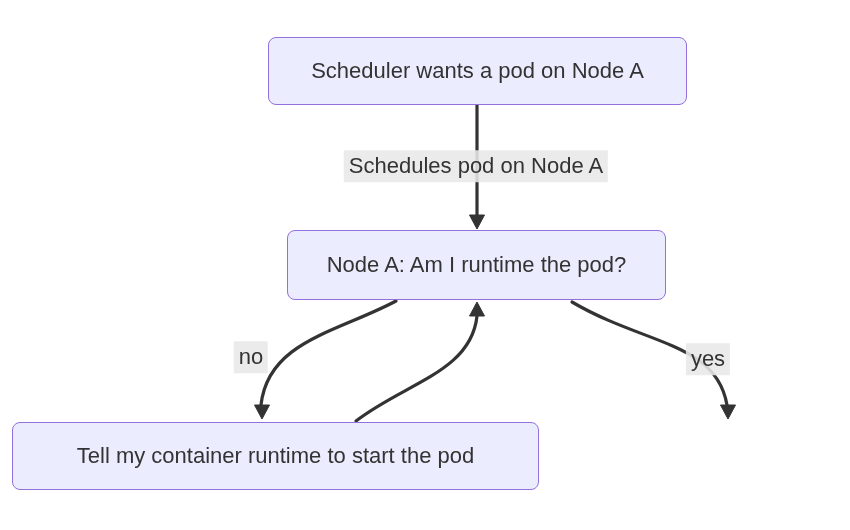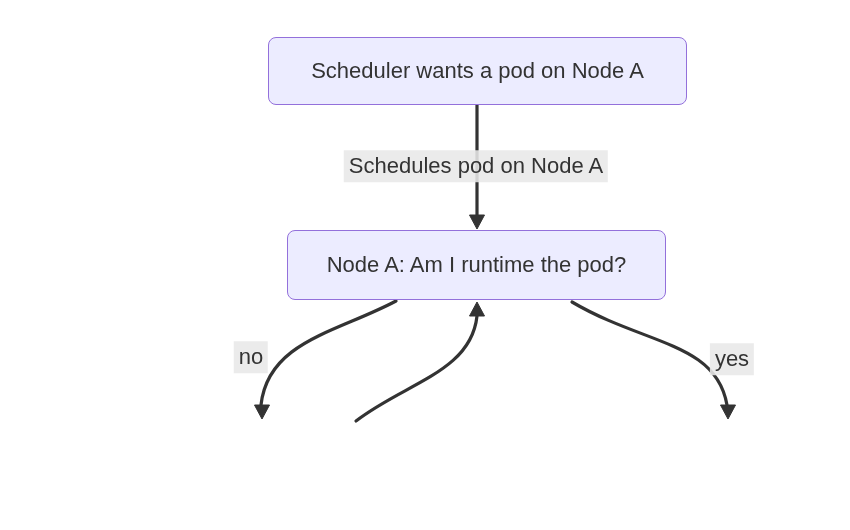--- a/index.html
+++ b/index.html
@@ -79,21 +79,24 @@
   </svg>
 
   <div class="node" style="left:268px; top:37px; width:419px; height:68px;">
     <span>Scheduler wants a pod on Node A</span>
   </div>
 
   <div class="node" style="left:287px; top:230px; width:379px; height:70px;">
     <span>Node A: Am I runtime the pod?</span>
   </div>
 
+  <div class="node" style="left:12px; top:422px; width:527px; height:68px;">
+    <span>Tell my container runtime to start the pod</span>
+  </div>
 
 
   <div class="edge-label" style="left:476px; top:166px;">Schedules pod on Node A</div>
 
   <div class="edge-label" style="left:251px; top:357px;">no</div>
 
-  <div class="edge-label" style="left:732px; top:359px;">yes</div>
+  <div class="edge-label" style="left:708px; top:359px;">yes</div>
 
 </div>
 
 </body></html>

